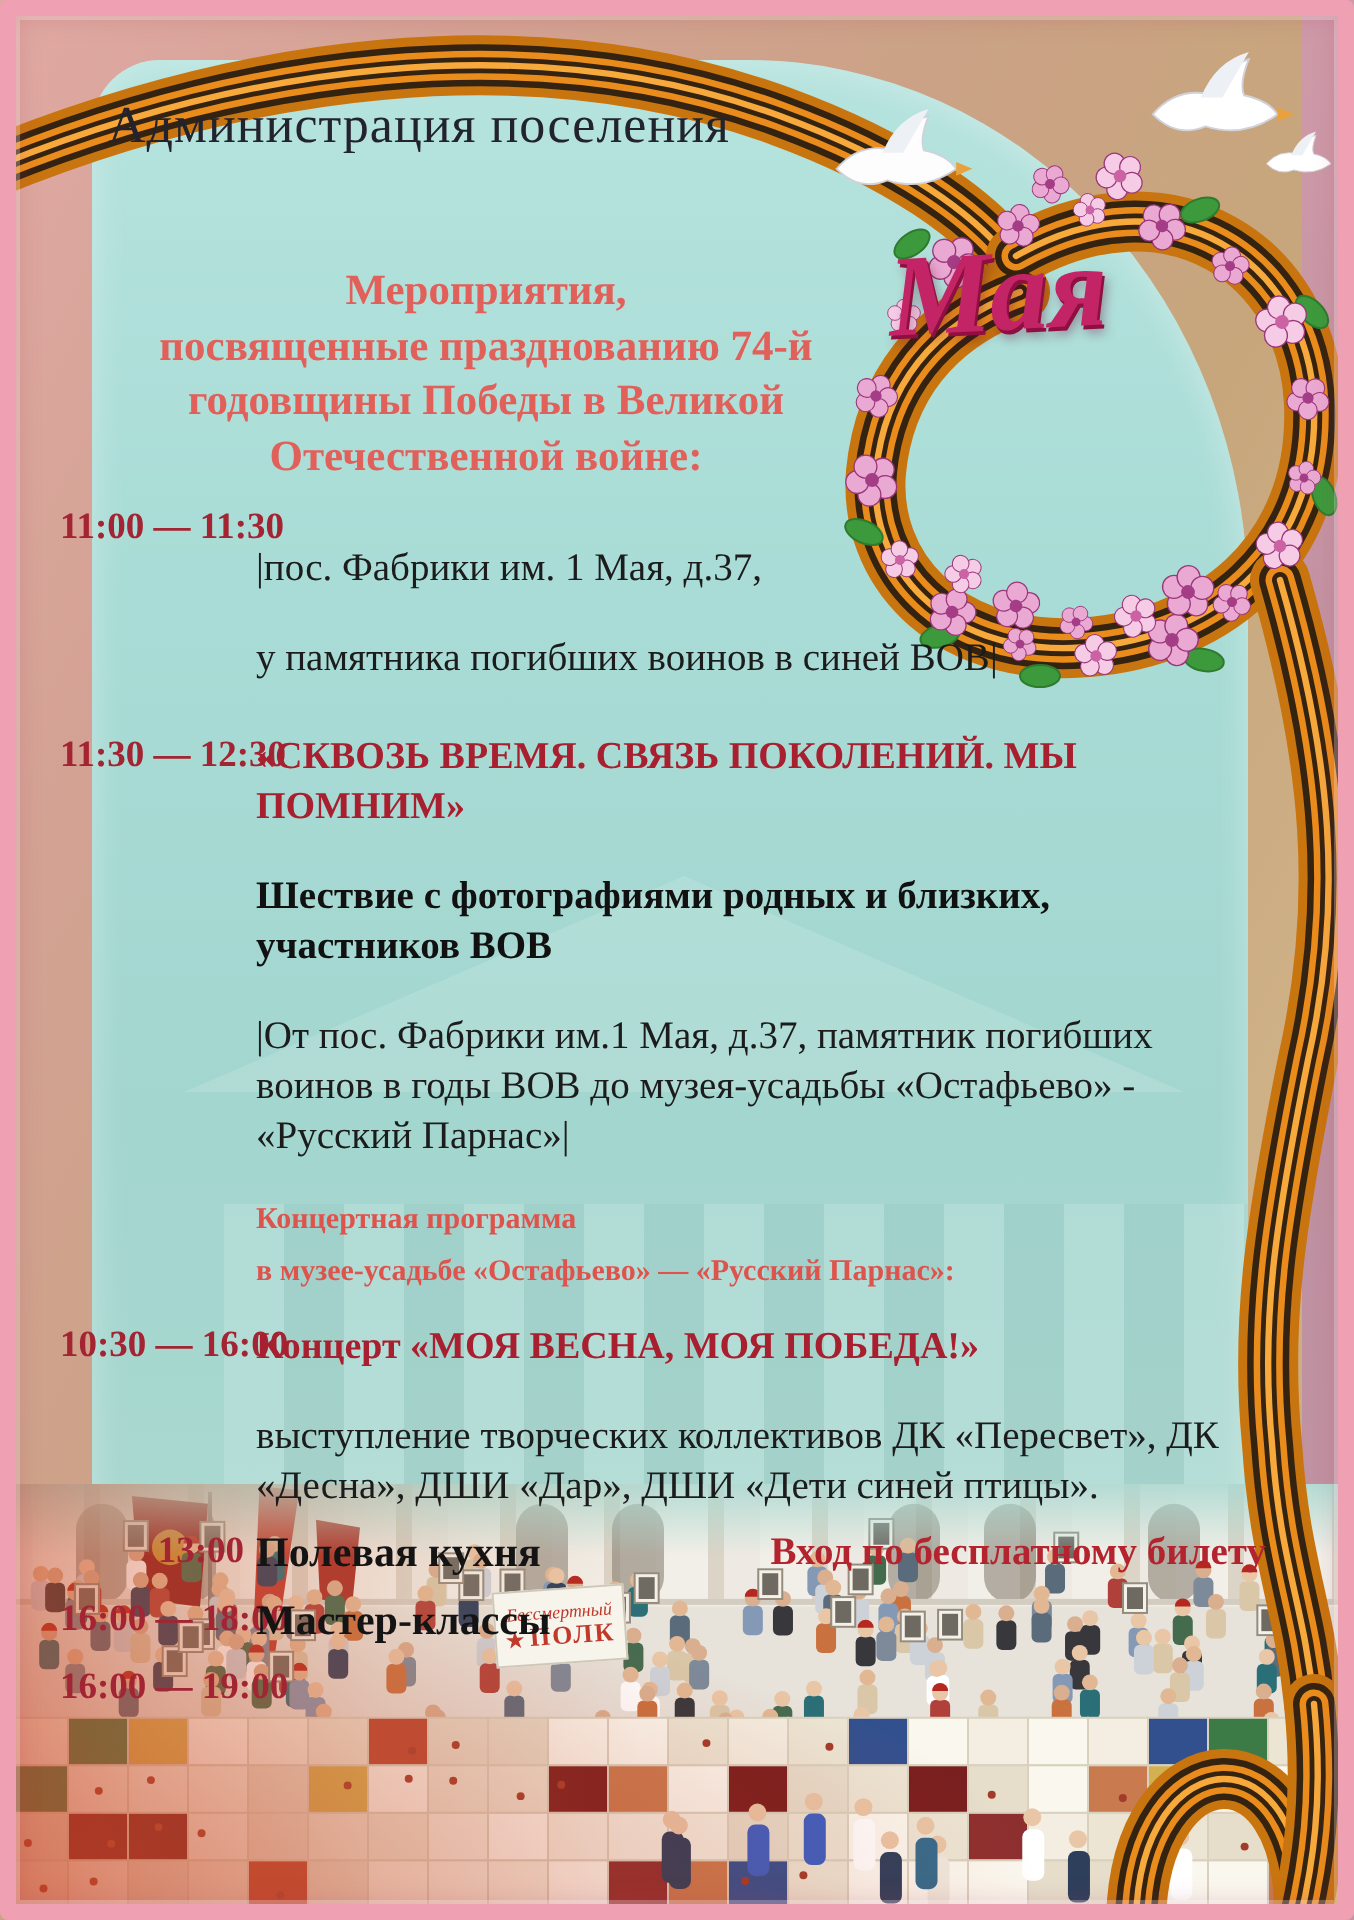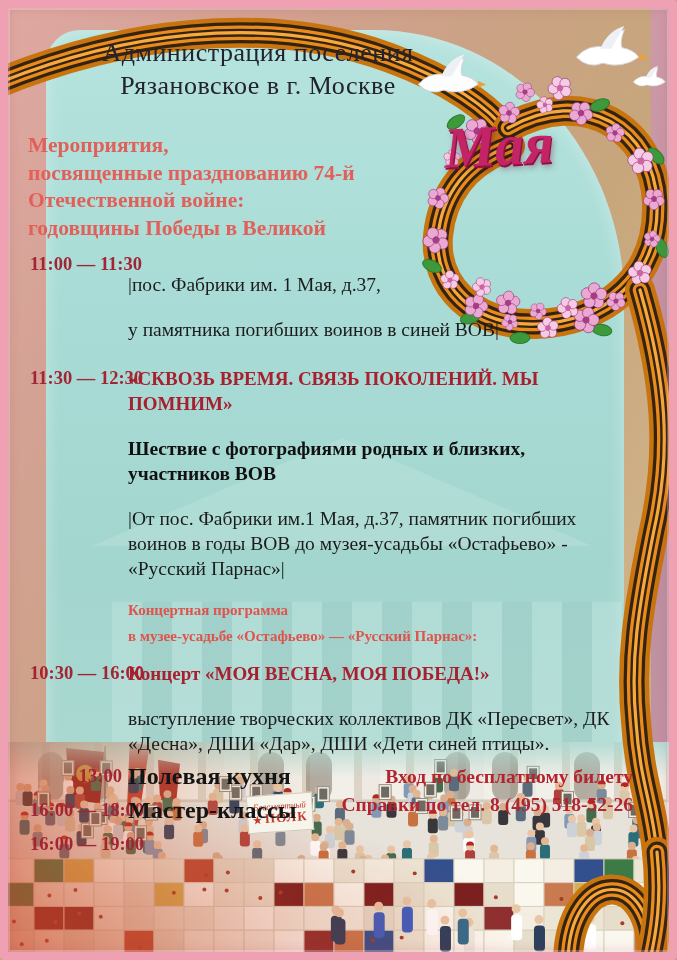--- a/index.html
+++ b/index.html
@@ -27,30 +27,30 @@
     background:#f7f4ec;border:1px solid #cfc8b8;transform:rotate(-4deg);
     display:flex;flex-direction:column;align-items:center;justify-content:center;line-height:1;}
   .sign-script{font-style:italic;font-size:9px;color:#c0392b;}
   .sign-main{font-weight:bold;font-size:13px;letter-spacing:1px;color:#c0392b;}
   .sign-main .star{color:#c0392b;font-size:10px;margin-right:2px;}
   .decor{position:absolute;inset:0;width:677px;height:960px;z-index:6;pointer-events:none;}
   .maya{position:absolute;left:444px;top:112px;z-index:8;
     font:bold italic 58px "Liberation Serif","DejaVu Serif",serif;
     color:#c22465;transform:rotate(-3deg);
     text-shadow:1px 2px 0 #8f1040,2px 4px 6px rgba(90,10,50,.4);}
-  .org{position:absolute;left:54px;top:36px;width:408px;z-index:7;text-align:center;
+  .org{position:absolute;left:54px;top:46px;width:408px;z-index:7;
     font-size:26px;line-height:33px;color:#23232f;letter-spacing:.5px;}
-  .subtitle{position:absolute;left:28px;top:132px;width:430px;z-index:7;
+  .subtitle{position:absolute;left:28px;top:132px;width:430px;z-index:7;text-align:center;
     font-weight:bold;font-size:21.5px;line-height:27.5px;color:#e2605a;}
   .schedule{position:absolute;left:30px;top:252px;width:596px;z-index:7;}
   .item{display:grid;grid-template-columns:92px 1fr;column-gap:6px;}
   .m0{margin-bottom:24px}.m1{margin-bottom:16px}.m2{margin-bottom:8px}.m3{margin-bottom:9px}
   .time{text-align:right;font-weight:bold;font-size:18.5px;color:#a32433;line-height:25px;white-space:nowrap;}
   .head-red{font-weight:bold;font-size:19px;color:#a8202f;line-height:25px;}
-  .head-black{font-weight:bold;font-size:24px;color:#141414;line-height:25px;}
+  .head-black{font-weight:bold;font-size:21px;color:#141414;line-height:25px;}
   .det{grid-column:2;font-size:19.5px;color:#1c1c1c;line-height:25px;margin-top:20px;}
   .det.bold{font-weight:bold;color:#111;}
   .concert-h{margin:8px 0 12px 98px;font-weight:bold;font-size:15px;line-height:26px;color:#de544d;}
   .footer{position:absolute;right:44px;top:763px;z-index:8;text-align:right;
     font-weight:bold;font-size:19.5px;line-height:28px;color:#b3242f;}
   .frame{position:absolute;inset:0;z-index:12;pointer-events:none;border:8px solid #efa0b2;
     border-radius:4px;box-shadow:inset 0 0 0 2px rgba(255,255,255,.25),inset 0 0 12px rgba(170,60,90,.25);}
 </style>
 </head>
 <body>
@@ -884,28 +884,27 @@
     <g transform="translate(632,72) scale(0.62)">
       <path d="M2,16 Q12,4 28,8 Q31,-4 42,-7 Q38,3 40,8 Q50,10 54,16 Q40,26 24,21 Q12,26 2,16 Z" fill="#ffffff" stroke="#cfd2da" stroke-width=".8"></path>
       <path d="M22,9 Q28,-6 42,-10 Q35,2 31,9 Z" fill="#edf0f5"></path>
     </g>
   </svg>
 
   <div class="maya">Мая</div>
 
   <div class="org">
     <div>Администрация поселения</div>
-    <div>Рязановское в г. Москве</div>
   </div>
 
   <div class="subtitle">
     <div>Мероприятия,</div>
     <div>посвященные празднованию 74-й</div>
+    <div>годовщины Победы в Великой</div>
     <div>Отечественной войне:</div>
-    <div>годовщины Победы в Великой</div>
   </div>
 
   <div class="schedule">
 
     <div class="item m0">
       <div class="time">11:00 — 11:30</div>
       <div class="det">|пос. Фабрики им. 1 Мая, д.37,</div>
       <div class="det">у памятника погибших воинов в синей ВОВ|</div>
     </div>
 
@@ -938,17 +937,16 @@
     </div>
 
     <div class="item">
       <div class="time">16:00 — 19:00</div>
     </div>
 
   </div>
 
   <div class="footer">
     <div>Вход по бесплатному билету</div>
-    <div>Справки по тел. 8 (495) 518-52-26</div>
   </div>
 
   <div class="frame"></div>
 </div>
 
 </body></html>

